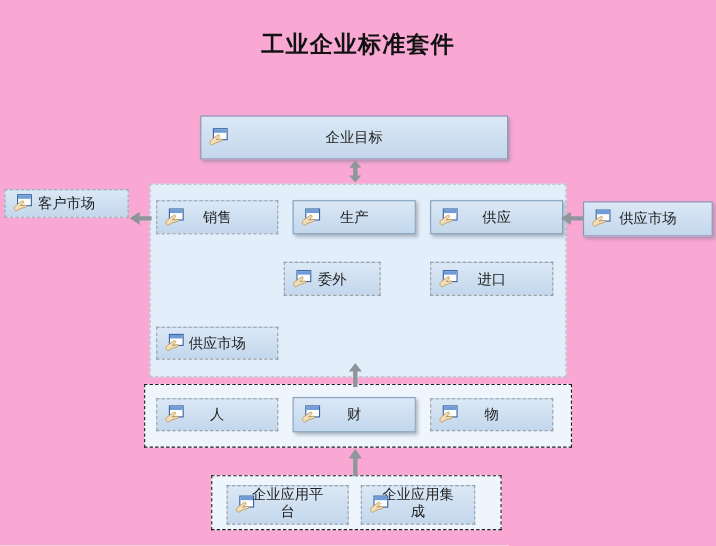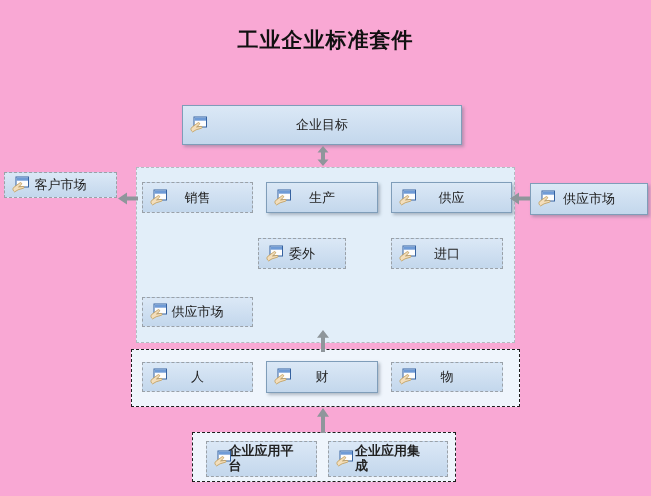--- a/index.html
+++ b/index.html
@@ -59,23 +59,23 @@
     position:absolute;
     left:6px;top:50%;
     width:19px;height:19px;
     transform:translateY(-50%);
   }
   .node .label{
     pointer-events:none;
   }
   .node.wrap .label{
     width:66px;
+    text-align:center;
     line-height:1.15;
     word-break:break-all;
-    font-weight:bold;
   }
   .arrow{
     position:absolute;
     z-index:4;
   }
   .hidden-defs{
     position:absolute;width:0;height:0;overflow:hidden;
   }
 </style>
 </head>
@@ -185,21 +185,21 @@
       </svg>
     <span class="label">物</span>
   </div>
 
   <div class="node dashed wrap" style="left:206px;top:441px;width:111px;height:36px">
     <svg class="icon">
         <use href="#node-icon"></use>
       </svg>
     <span class="label">企业应用平台</span>
   </div>
-  <div class="node dashed wrap" style="left:328px;top:441px;width:120px;height:36px">
+  <div class="node dashed wrap" style="left:328px;top:441px;width:104px;height:36px">
     <svg class="icon">
         <use href="#node-icon"></use>
       </svg>
     <span class="label">企业应用集成</span>
   </div>
 
   <svg class="arrow" style="left:316px;top:146px" width="14" height="20">
       <use href="#arr-updown"></use>
     </svg>
   <svg class="arrow" style="left:316px;top:330px" width="14" height="22" viewBox="0 0 14 24" preserveAspectRatio="none">

